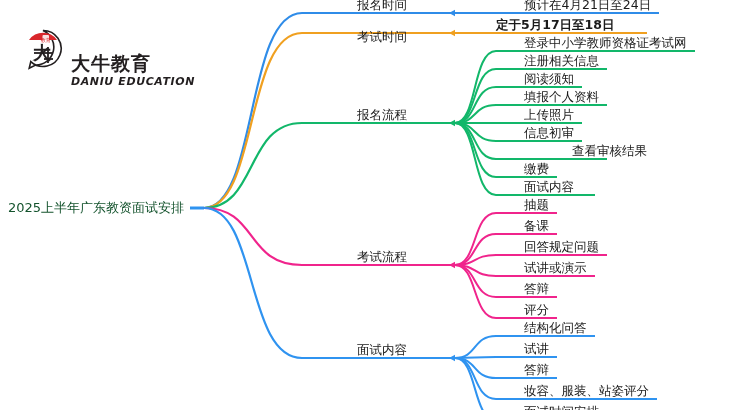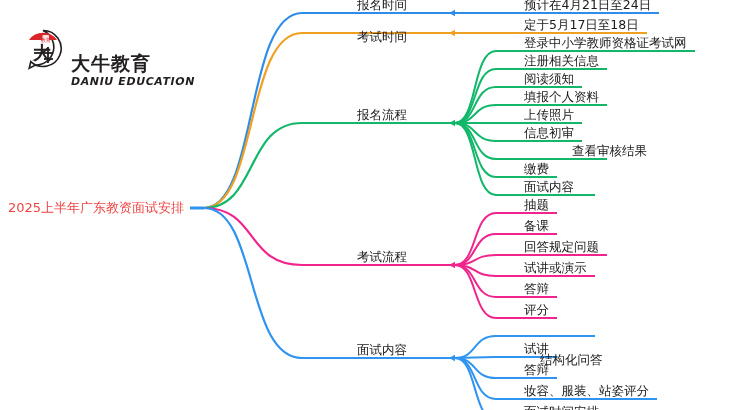--- a/index.html
+++ b/index.html
@@ -75,21 +75,21 @@
 
   
   .node {
     position: absolute;
     white-space: nowrap;
     color: #1a1a1a;
     line-height: 1.15;
   }
   .node-root {
     font-size: 13px;
-    color: #ef4444;
+    color: #14532d;
     transform: translateY(-50%);
   }
   .node-l1 {
     font-size: 12.5px;
     transform: translateY(-50%);
   }
   .node-l2 {
     font-size: 12.5px;
     transform: translateY(-50%);
   }
@@ -181,39 +181,39 @@
       <path d="M 455 358 C 477.55 358, 472.22 420, 496 420" fill="none" stroke="#2f93f0" stroke-width="2" stroke-linecap="round"></path>
       <line x1="496" y1="420" x2="607" y2="420" stroke="#2f93f0" stroke-width="2" stroke-linecap="butt"></line>
     </svg>
 
   <div class="node node-root" id="root-node" style="left: 8px; top: 208px;">2025上半年广东教资面试安排</div>
 
   <div id="node-layer">
       <div class="node node-l1" style="left: 357px; top: 5px;">报名时间</div>
       <div class="node node-l2" style="left: 524px; top: 5px;">预计在4月21日至24日</div>
       <div class="node node-l1" style="left: 357px; top: 25px; margin-top: 12px;">考试时间</div>
-      <div class="node node-l2" style="left: 524px; top: 25px;">定于5月17日至18日</div>
+      <div class="node node-l2" style="left: 496px; top: 25px; font-weight: bold;">定于5月17日至18日</div>
       <div class="node node-l1" style="left: 357px; top: 115px;">报名流程</div>
       <div class="node node-l2" style="left: 524px; top: 43px;">登录中小学教师资格证考试网</div>
       <div class="node node-l2" style="left: 524px; top: 61px;">注册相关信息</div>
       <div class="node node-l2" style="left: 524px; top: 79px;">阅读须知</div>
       <div class="node node-l2" style="left: 524px; top: 97px;">填报个人资料</div>
       <div class="node node-l2" style="left: 524px; top: 115px;">上传照片</div>
       <div class="node node-l2" style="left: 524px; top: 133px;">信息初审</div>
       <div class="node node-l2" style="left: 524px; top: 151px; margin-left: 48px;">查看审核结果</div>
       <div class="node node-l2" style="left: 524px; top: 169px;">缴费</div>
       <div class="node node-l2" style="left: 524px; top: 187px;">面试内容</div>
       <div class="node node-l1" style="left: 357px; top: 257px;">考试流程</div>
       <div class="node node-l2" style="left: 524px; top: 205px;">抽题</div>
       <div class="node node-l2" style="left: 524px; top: 226px;">备课</div>
       <div class="node node-l2" style="left: 524px; top: 247px;">回答规定问题</div>
       <div class="node node-l2" style="left: 524px; top: 268px;">试讲或演示</div>
       <div class="node node-l2" style="left: 524px; top: 289px;">答辩</div>
       <div class="node node-l2" style="left: 524px; top: 310px;">评分</div>
       <div class="node node-l1" style="left: 357px; top: 350px;">面试内容</div>
-      <div class="node node-l2" style="left: 540px; top: 328px; margin-top: 32px;">结构化问答</div>
+      <div class="node node-l2" style="left: 524px; top: 328px;">结构化问答</div>
       <div class="node node-l2" style="left: 524px; top: 349px;">试讲</div>
       <div class="node node-l2" style="left: 524px; top: 370px;">答辩</div>
       <div class="node node-l2" style="left: 524px; top: 391px;">妆容、服装、站姿评分</div>
       <div class="node node-l2" style="left: 524px; top: 412px;">面试时间安排</div>
     </div>
 
 </div>
 
 </body></html>

